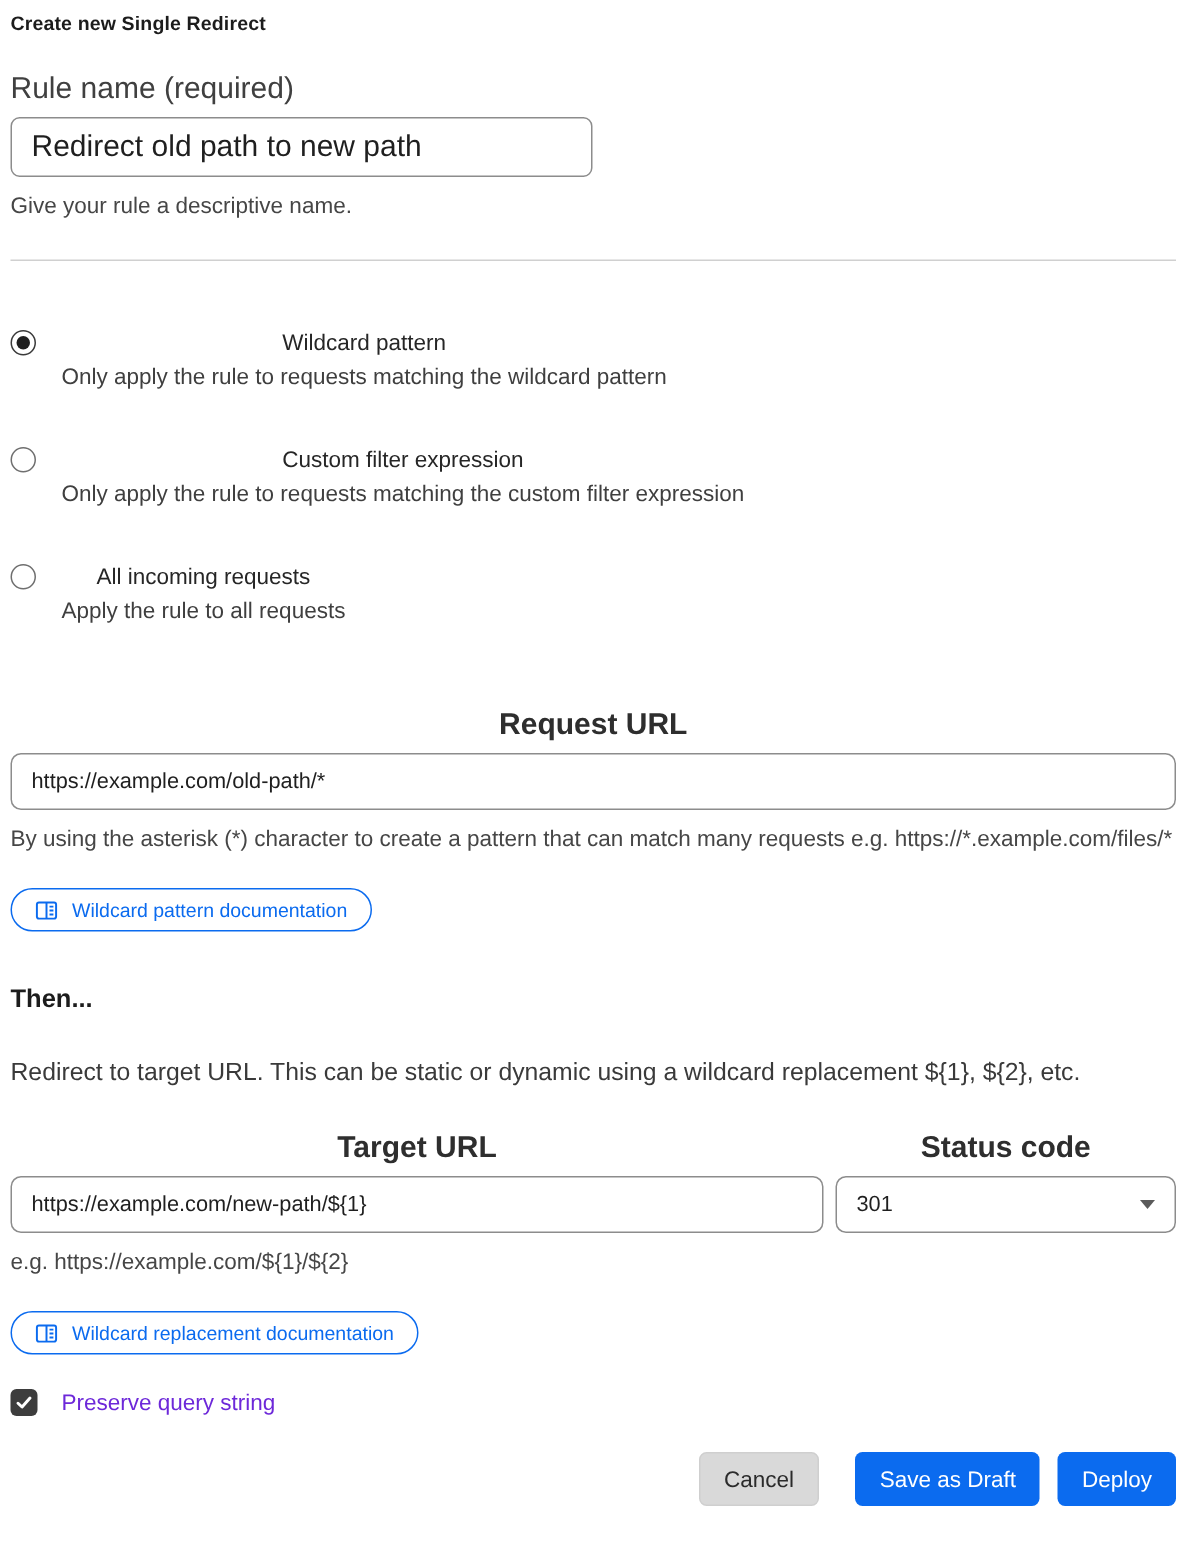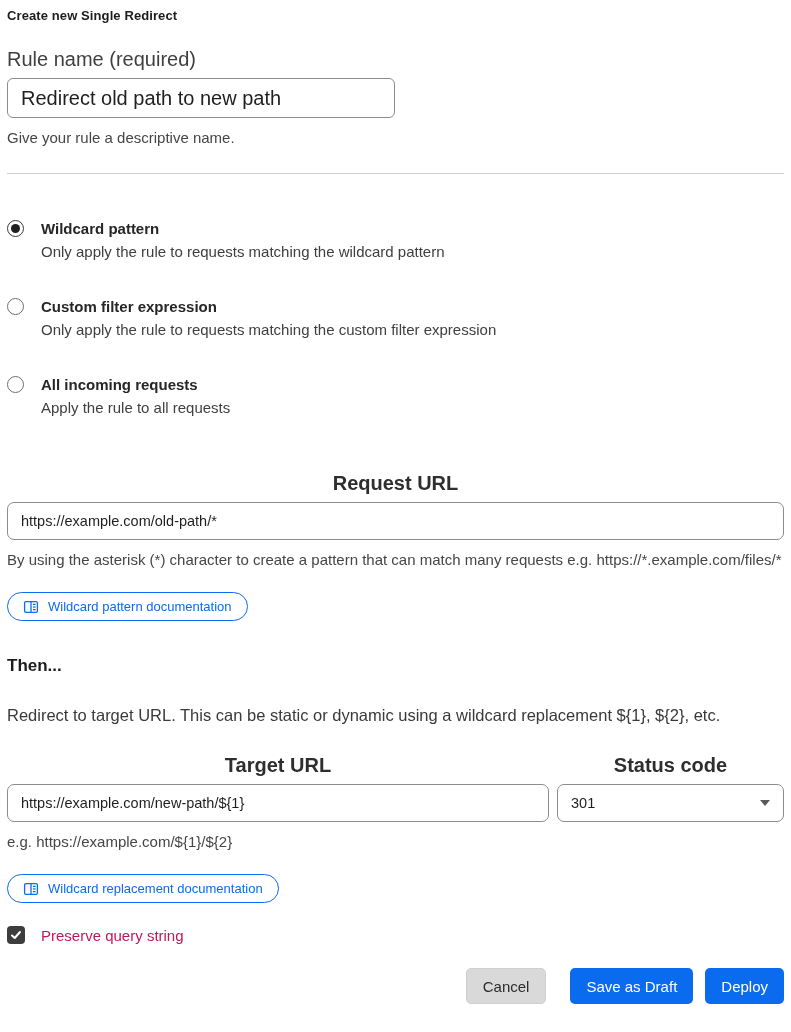--- a/index.html
+++ b/index.html
@@ -43,21 +43,21 @@
   .radio-option{display:flex;align-items:flex-start;padding:16px 0;}
   .radio-circle{
     flex:0 0 auto;width:17px;height:17px;margin-top:2px;
     border:1px solid #6f6f6f;border-radius:50%;background:#fff;
     display:flex;align-items:center;justify-content:center;
   }
   .radio-option.selected .radio-circle{border-color:#3a3a3a;}
   .radio-dot{width:9px;height:9px;border-radius:50%;background:#1f1f1f;display:none;}
   .radio-option.selected .radio-dot{display:block;}
   .radio-texts{margin-left:17px;}
-  .radio-title{font-size:15px;font-weight:700;color:#262626;line-height:22px;}
+  .radio-title{font-size:15px;font-weight:400;color:#262626;line-height:22px;text-align:center;}
   .radio-desc{font-size:15px;color:#3f3f3f;line-height:24px;}
 
   .request-url-block{margin-top:36px;}
 
   .doc-button{
     margin-top:20px;display:inline-flex;align-items:center;gap:9px;
     height:29px;padding:0 15px;background:#fff;cursor:pointer;
     border:1px solid var(--accent-blue);border-radius:15px;
     color:var(--accent-blue);font-size:13px;font-family:inherit;
   }
@@ -77,21 +77,21 @@
   .caret{
     width:0;height:0;border-left:5px solid transparent;
     border-right:5px solid transparent;border-top:6px solid #5a5a5a;
   }
 
   .checkbox-row{display:flex;align-items:center;margin-top:23px;}
   .checkbox{
     width:18px;height:18px;border-radius:4px;background:var(--checkbox-bg);
     display:flex;align-items:center;justify-content:center;cursor:pointer;
   }
-  .checkbox-label{margin-left:16px;font-size:15px;color:#be185d;}
+  .checkbox-label{margin-left:16px;font-size:15px;color:#6d28d9;}
 
   .footer{display:flex;justify-content:flex-end;align-items:center;margin-top:24px;}
   .btn{
     height:36px;padding:0 16px;border:none;border-radius:5px;
     font-size:15px;font-family:inherit;cursor:pointer;
   }
   .btn-cancel{background:var(--cancel-bg);color:#2b2b2b;border:1px solid #cfcfcf;margin-right:24px;}
   .btn-primary{background:var(--accent-blue);color:#fff;}
   .btn-primary + .btn-primary{margin-left:12px;}
 </style>

